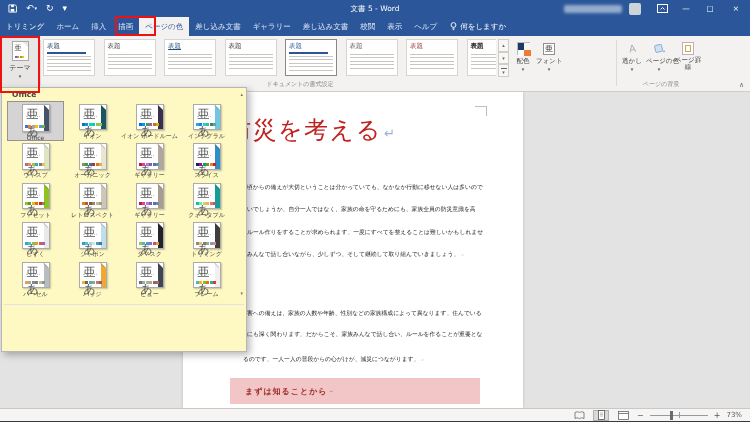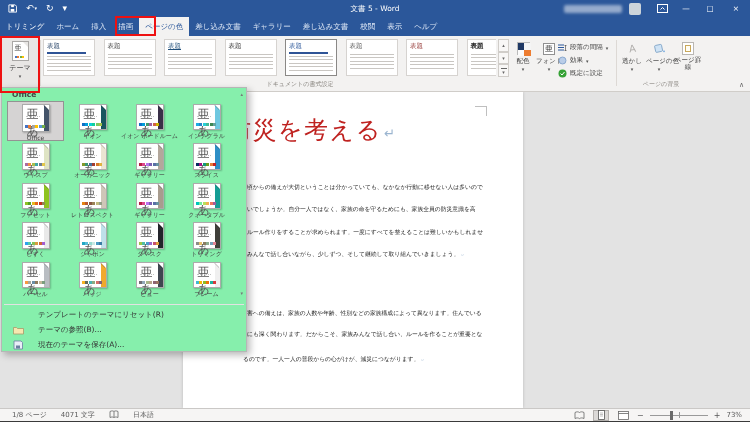--- a/index.html
+++ b/index.html
@@ -70,21 +70,21 @@
 .cornermark{position:absolute;right:36px;top:14px;width:12px;height:10px;border-top:1px solid #bfbfbf;border-right:1px solid #bfbfbf;}
 .dtitle{position:absolute;left:44px;top:22px;font-size:24px;letter-spacing:1.5px;color:#bf2220;white-space:nowrap;}
 .pmark{color:#9ab4cf;font-size:.55em;margin-left:2px;}
 .dline{position:absolute;left:64px;width:240px;font-size:5.8px;color:#1c1c1c;white-space:nowrap;line-height:7px;}
 .banner1{position:absolute;left:47px;top:183px;width:250px;height:24px;background:#a42125;color:#f4dfdf;font-size:9px;font-weight:bold;letter-spacing:2.5px;display:flex;align-items:center;padding-left:17px;white-space:nowrap;}
 .banner1 .pmark{color:#cf9a9a;}
 .banner2{position:absolute;left:47px;top:286px;width:250px;height:26px;background:#f2c6c6;color:#9c2a26;font-size:8px;font-weight:bold;letter-spacing:1px;display:flex;align-items:center;padding-left:15px;white-space:nowrap;}
 .banner2 .pmark{color:#c9908e;}
 
 
-.panel{position:absolute;left:1px;top:87px;width:246px;height:265px;background:#86efac;border:1px solid #b6b6b6;box-shadow:3px 3px 7px rgba(0,0,0,.28);z-index:40;}
+.panel{position:absolute;left:1px;top:87px;width:246px;height:265px;background:#fef9c3;border:1px solid #b6b6b6;box-shadow:3px 3px 7px rgba(0,0,0,.28);z-index:40;}
 .phead{position:absolute;left:0;top:0;width:100%;height:13px;font-size:7.5px;font-weight:bold;color:#444;padding:2px 0 0 10px;}
 .pscroll{position:absolute;right:3px;font-size:5px;color:#777;line-height:6px;}
 .pgrid{position:absolute;left:5px;top:13px;display:grid;grid-template-columns:repeat(4,57px);grid-auto-rows:39.5px;}
 .titem{display:flex;flex-direction:column;align-items:center;padding-top:2.5px;}
 .titem.sel{background:#d5d3d3;box-shadow:inset 0 0 0 1px #939393;}
 .thumb{width:28px;height:29px;background:#fff;border:1px solid #ababab;position:relative;box-shadow:1px 1px 1.5px rgba(0,0,0,.22);}
 .thumb .edge{position:absolute;right:0;top:0;bottom:0;width:5px;background:var(--edge,transparent);}
 .thumb .tg{position:absolute;left:4px;top:1px;font-size:12px;color:#555;}
 .thumb .tline{position:absolute;left:3px;top:11px;width:14px;border-top:1px dotted #c4c4c4;}
 .thumb .strip{position:absolute;left:2px;bottom:3px;display:flex;gap:.5px;}
@@ -156,20 +156,27 @@
     <span class="tab">ホーム</span>
     <span class="tab">挿入</span>
     <span class="tab">描画</span>
     <span class="tab active">ページの色</span>
     <span class="tab">差し込み文書</span>
     <span class="tab">ギャラリー</span>
     <span class="tab">差し込み文書</span>
     <span class="tab">校閲</span>
     <span class="tab">表示</span>
     <span class="tab">ヘルプ</span>
+    <span class="tellme">
+      <svg width="7" height="9" viewBox="0 0 7 9">
+          <circle cx="3.5" cy="3" r="2.4" fill="none" stroke="#fff" stroke-width="0.9"></circle>
+          <path d="M2.5 6.2h2M2.7 7.6h1.6" stroke="#fff" stroke-width="0.9"></path>
+        </svg>
+      <span>何をしますか</span>
+    </span>
     <span class="share">
       <svg width="8" height="9" viewBox="0 0 8 9">
           <circle cx="4" cy="2.5" r="1.8" fill="none" stroke="#fff" stroke-width="0.9"></circle>
           <path d="M0.8 8.3c.4-2 2-2.8 3.2-2.8s2.8.8 3.2 2.8" fill="none" stroke="#fff" stroke-width="0.9"></path>
         </svg>
       <span>共有</span>
     </span>
   </div>
 
   <div class="ribbon">
@@ -247,44 +254,20 @@
       <span class="rlabel">配色</span>
       <span class="crt">▾</span>
     </div>
     <div class="rcol" style="left:536px;width:26px">
       <span class="ric">
           <span class="fontbox">亜</span>
         </span>
       <span class="rlabel">フォント</span>
       <span class="crt">▾</span>
     </div>
-    <div class="rstack">
-      <div class="rsrow">
-        <svg width="9" height="8" viewBox="0 0 9 8">
-            <path d="M0 1h6M0 3.5h6M0 6h6" stroke="#2b579a" stroke-width="1"></path>
-            <path d="M7.5 1v6M6.5 2l1-1 1 1M6.5 6l1 1 1-1" stroke="#555" stroke-width=".7" fill="none"></path>
-          </svg>
-        <span>段落の間隔</span>
-          <span class="crt">▾</span>
-      </div>
-      <div class="rsrow">
-        <svg width="9" height="9" viewBox="0 0 9 9">
-            <circle cx="4.5" cy="4.5" r="3.5" fill="#b9cde8" stroke="#7a9cc6" stroke-width=".8"></circle>
-          </svg>
-        <span>効果</span>
-          <span class="crt">▾</span>
-      </div>
-      <div class="rsrow">
-        <svg width="9" height="9" viewBox="0 0 9 9">
-            <circle cx="4.5" cy="4.5" r="4" fill="#35a135"></circle>
-            <path d="M2.5 4.5l1.5 1.5 2.5-3" stroke="#fff" stroke-width="1" fill="none"></path>
-          </svg>
-        <span>既定に設定</span>
-      </div>
-    </div>
     <i class="vsep" style="left:616px"></i>
 
     <div class="rcol" style="left:620px;width:24px">
       <span class="ric">
           <span class="wmA">A</span>
         </span>
       <span class="rlabel">透かし</span>
       <span class="crt">▾</span>
     </div>
     <div class="rcol" style="left:646px;width:26px">
@@ -311,20 +294,24 @@
     <div class="page">
       <i class="cornermark"></i>
       <div class="dtitle"><span>防災を考える</span><span class="pmark">↵</span></div>
       <div class="dline" style="top:92px">頃からの備えが大切ということは分かっていても、なかなか行動に移せない人は多いので</div>
       <div class="dline" style="top:114px">いでしょうか。自分一人ではなく、家族の命を守るためにも、家族全員の防災意識を高</div>
       <div class="dline" style="top:137px">ルール作りをすることが求められます。一度にすべてを整えることは難しいかもしれませ</div>
       <div class="dline" style="top:159px"><span>みんなで話し合いながら、少しずつ、そして継続して取り組んでいきましょう。</span><span class="pmark">↵</span></div>
       <div class="dline" style="top:218px">害への備えは、家族の人数や年齢、性別などの家族構成によって異なります。住んでいる</div>
       <div class="dline" style="top:239px">にも深く関わります。だからこそ、家族みんなで話し合い、ルールを作ることが重要とな</div>
       <div class="dline" style="top:264px;left:60px"><span>るのです。一人一人の普段からの心がけが、減災につながります。</span><span class="pmark">↵</span></div>
+      <div class="banner2">
+          <span>まずは知ることから</span>
+          <span class="pmark">↵</span>
+        </div>
     </div>
   </div>
 
   <div class="panel">
     <div class="phead">Office</div>
     <span class="pscroll" style="top:3px">▴</span>
     <div class="pgrid">
       <div class="titem sel">
           <div class="thumb" style="--edge: #44546a;">
             <i class="edge"></i>
@@ -661,50 +648,23 @@
               <i class="sw" style="background: rgb(26, 179, 159);"></i>
               <i class="sw" style="background: rgb(213, 57, 61);"></i>
             </span>
             <i class="fold"></i>
           </div>
           <div class="tname">フレーム</div>
         </div>
     </div>
     <span class="pscroll" style="top:202px">▾</span>
     <i class="psep"></i>
-    <div class="pmenu">
-      <div class="pmi">テンプレートのテーマにリセット(R)</div>
-      <div class="pmi">
-        <svg width="11" height="10" viewBox="0 0 11 10">
-            <path d="M.5 2.5h3l1 1h6v5.5h-10z" fill="#f7e7b0" stroke="#a89a6a" stroke-width=".8"></path>
-          </svg>
-        <span>テーマの参照(B)...</span>
-      </div>
-      <div class="pmi">
-        <svg width="10" height="10" viewBox="0 0 10 10">
-            <path d="M1 1h7l1.5 1.5V9H1z" fill="#e8eef7" stroke="#6a7fa0" stroke-width=".8"></path>
-            <rect x="3" y="5.5" width="4" height="3" fill="#6a7fa0"></rect>
-          </svg>
-        <span>現在のテーマを保存(A)...</span>
-      </div>
-    </div>
   </div>
 
   <div class="statusbar">
-    <div class="sb-left">
-      <span>1/8 ページ</span>
-      <span>4071 文字</span>
-      <span>
-        <svg width="10" height="9" viewBox="0 0 10 9">
-            <path d="M1 1.5C2.5.7 4 .7 5 1.5 6 .7 7.5.7 9 1.5v6C7.5 6.8 6 6.8 5 7.6 4 6.8 2.5 6.8 1 7.5z" fill="none" stroke="#666" stroke-width=".8"></path>
-            <path d="M5 1.5v6" stroke="#666" stroke-width=".8"></path>
-          </svg>
-      </span>
-      <span>日本語</span>
-    </div>
     <div class="sb-right">
       <span class="viewbtn">
         <svg width="11" height="9" viewBox="0 0 11 9">
             <path d="M1 1.5C2.6.6 4.2.6 5.5 1.5 6.8.6 8.4.6 10 1.5v6C8.4 6.7 6.8 6.7 5.5 7.6 4.2 6.7 2.6 6.7 1 7.5z" fill="none" stroke="#666" stroke-width=".8"></path>
           </svg>
       </span>
       <span class="viewbtn sel">
         <svg width="9" height="10" viewBox="0 0 9 10">
             <rect x="1.5" y=".5" width="6" height="9" fill="#fff" stroke="#555" stroke-width=".8"></rect>
             <path d="M3 3h3M3 4.5h3M3 6h3" stroke="#999" stroke-width=".6"></path>

